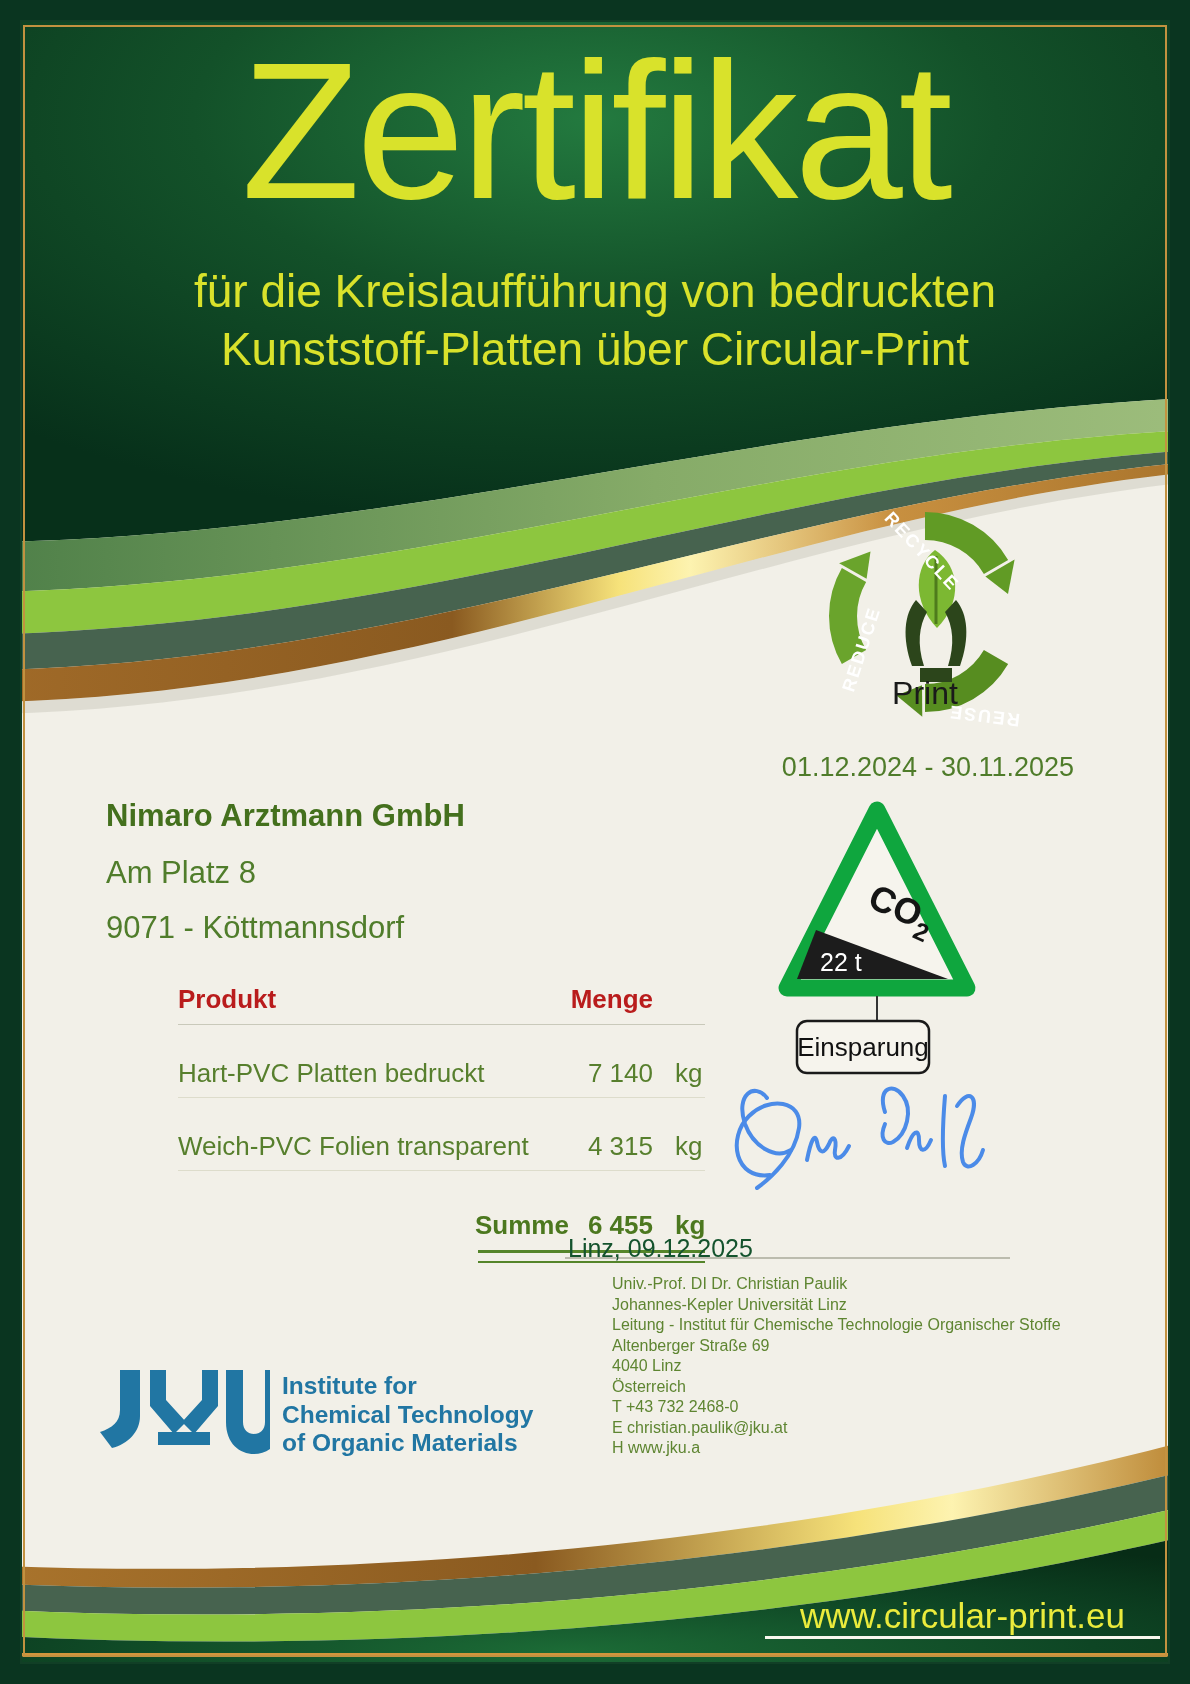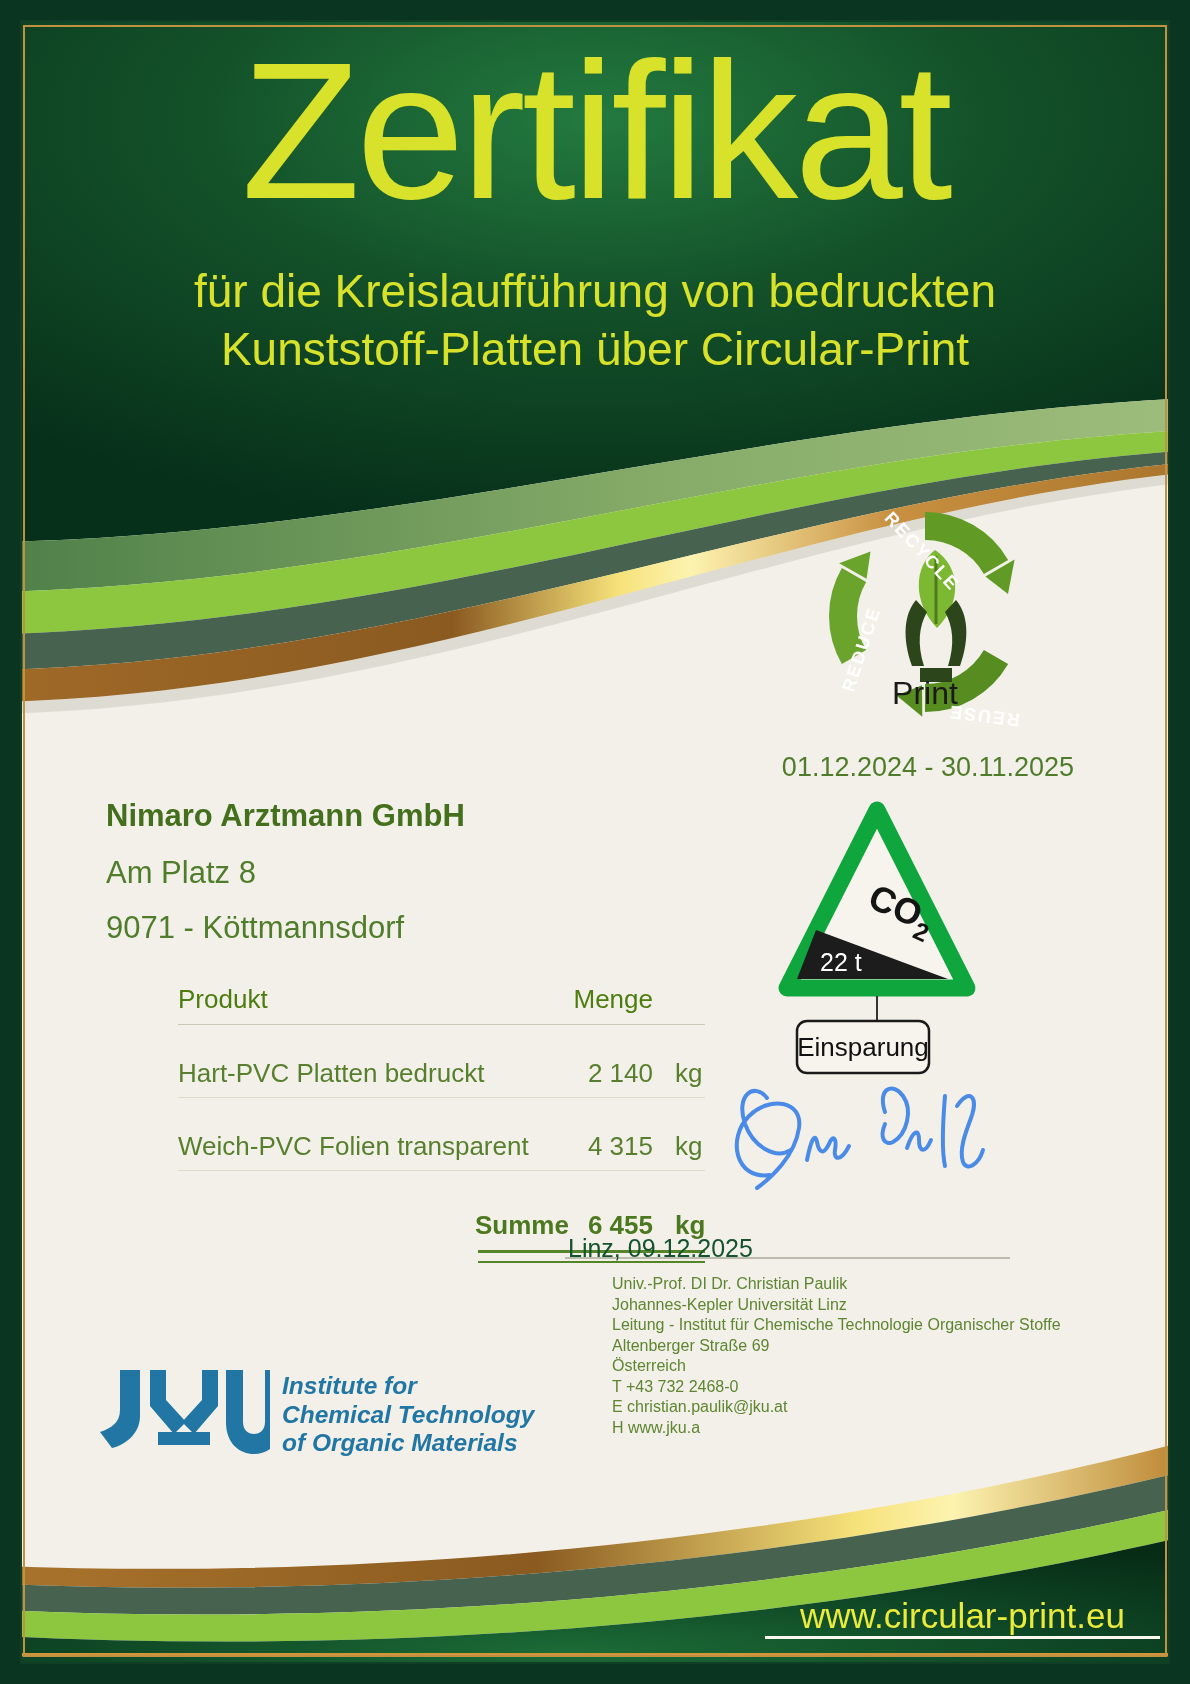--- a/index.html
+++ b/index.html
@@ -25,34 +25,34 @@
   .recipient{left:106px;top:798px;z-index:3;color:#507d2b;font-size:31px;}
   .recipient .name{font-weight:bold;color:#44701d;margin-bottom:21px;}
   .recipient .street{margin-bottom:19px;}
 
   
   .ptable{left:178px;top:984px;width:527px;z-index:3;font-size:26px;}
   .trow{display:flex;align-items:baseline;}
   .col-prod{flex:1;}
   .col-qty{width:95px;text-align:right;}
   .col-unit{width:52px;padding-left:22px;box-sizing:border-box;margin-top:24px;}
-  .t-head{color:#4d7c0f;font-weight:normal;padding-bottom:9px;border-bottom:1px solid #c9c9ba;}
+  .t-head{color:#b91c1c;font-weight:bold;padding-bottom:9px;border-bottom:1px solid #c9c9ba;}
   .t-data{color:#577f2d;padding:9px 0 8px 0;border-bottom:1px solid #dddccb;}
   .t-total{margin-top:15px;font-weight:bold;color:#4c781f;}
   .t-total .col-prod{padding-left:297px;box-sizing:border-box;}
   .dbl-rule{margin-left:300px;margin-top:9px;width:227px;height:8px;
     border-top:3px solid #55852a;border-bottom:2px solid #55852a;}
 
   
   .sig-rule{left:565px;top:1257px;width:445px;height:2px;background:#bcbcae;z-index:3;}
   .place-date{left:568px;top:1234px;font-size:25px;color:#14532d;z-index:3;}
   .signer{left:612px;top:1274px;font-size:16px;line-height:20.5px;color:#5e8531;z-index:3;}
 
   
-  .inst-text{left:282px;top:1372px;font-size:24.5px;line-height:28.5px;font-weight:bold;color:#2176a3;z-index:3;font-style:italic;}
+  .inst-text{left:282px;top:1372px;font-size:24.5px;line-height:28.5px;font-weight:bold;color:#2176a3;z-index:3;}
 
   
   .site-url{left:765px;top:1596px;width:395px;text-align:center;font-size:35px;color:#ebeb3c;z-index:4;}
   .site-rule{left:765px;top:1636px;width:395px;height:3px;background:#f8f8ee;z-index:4;}
 </style>
 </head>
 <body>
 
 <div class="page">
 
@@ -155,21 +155,21 @@
   </div>
 
   <div class="abs ptable">
     <div class="trow t-head">
       <div class="col-prod">Produkt</div>
       <div class="col-qty">Menge</div>
       <div class="col-unit"></div>
     </div>
     <div class="trow t-data">
       <div class="col-prod">Hart-PVC Platten bedruckt</div>
-      <div class="col-qty">2 140</div>
+      <div class="col-qty">7 140</div>
       <div class="col-unit">kg</div>
     </div>
     <div class="trow t-data">
       <div class="col-prod">Weich-PVC Folien transparent</div>
       <div class="col-qty">4 315</div>
       <div class="col-unit">kg</div>
     </div>
     <div class="trow t-total">
       <div class="col-prod">Summe</div>
       <div class="col-qty">6 455</div>
@@ -201,20 +201,21 @@
   </svg>
 
   <div class="abs sig-rule"></div>
   <div class="abs place-date">Linz, 09.12.2025</div>
 
   <div class="abs signer">
     <div>Univ.-Prof. DI Dr. Christian Paulik</div>
     <div>Johannes-Kepler Universität Linz</div>
     <div>Leitung - Institut für Chemische Technologie Organischer Stoffe</div>
     <div>Altenberger Straße 69</div>
+    <div>4040 Linz</div>
     <div>Österreich</div>
     <div>T +43 732 2468-0</div>
     <div>E christian.paulik@jku.at</div>
     <div>H www.jku.a</div>
   </div>
 
   <svg class="abs" style="left:98px;top:1368px;z-index:3;" width="172" height="88" viewBox="0 0 172 88">
     <g fill="#2176a3">
       <path d="M22,2 h20 v46 c0,16 -12,28 -28,32 l-12,-16 c12,-4 20,-10 20,-22 z"></path>
       <polygon points="52,2 68,2 68,32 88,54 76,66 52,38"></polygon>

